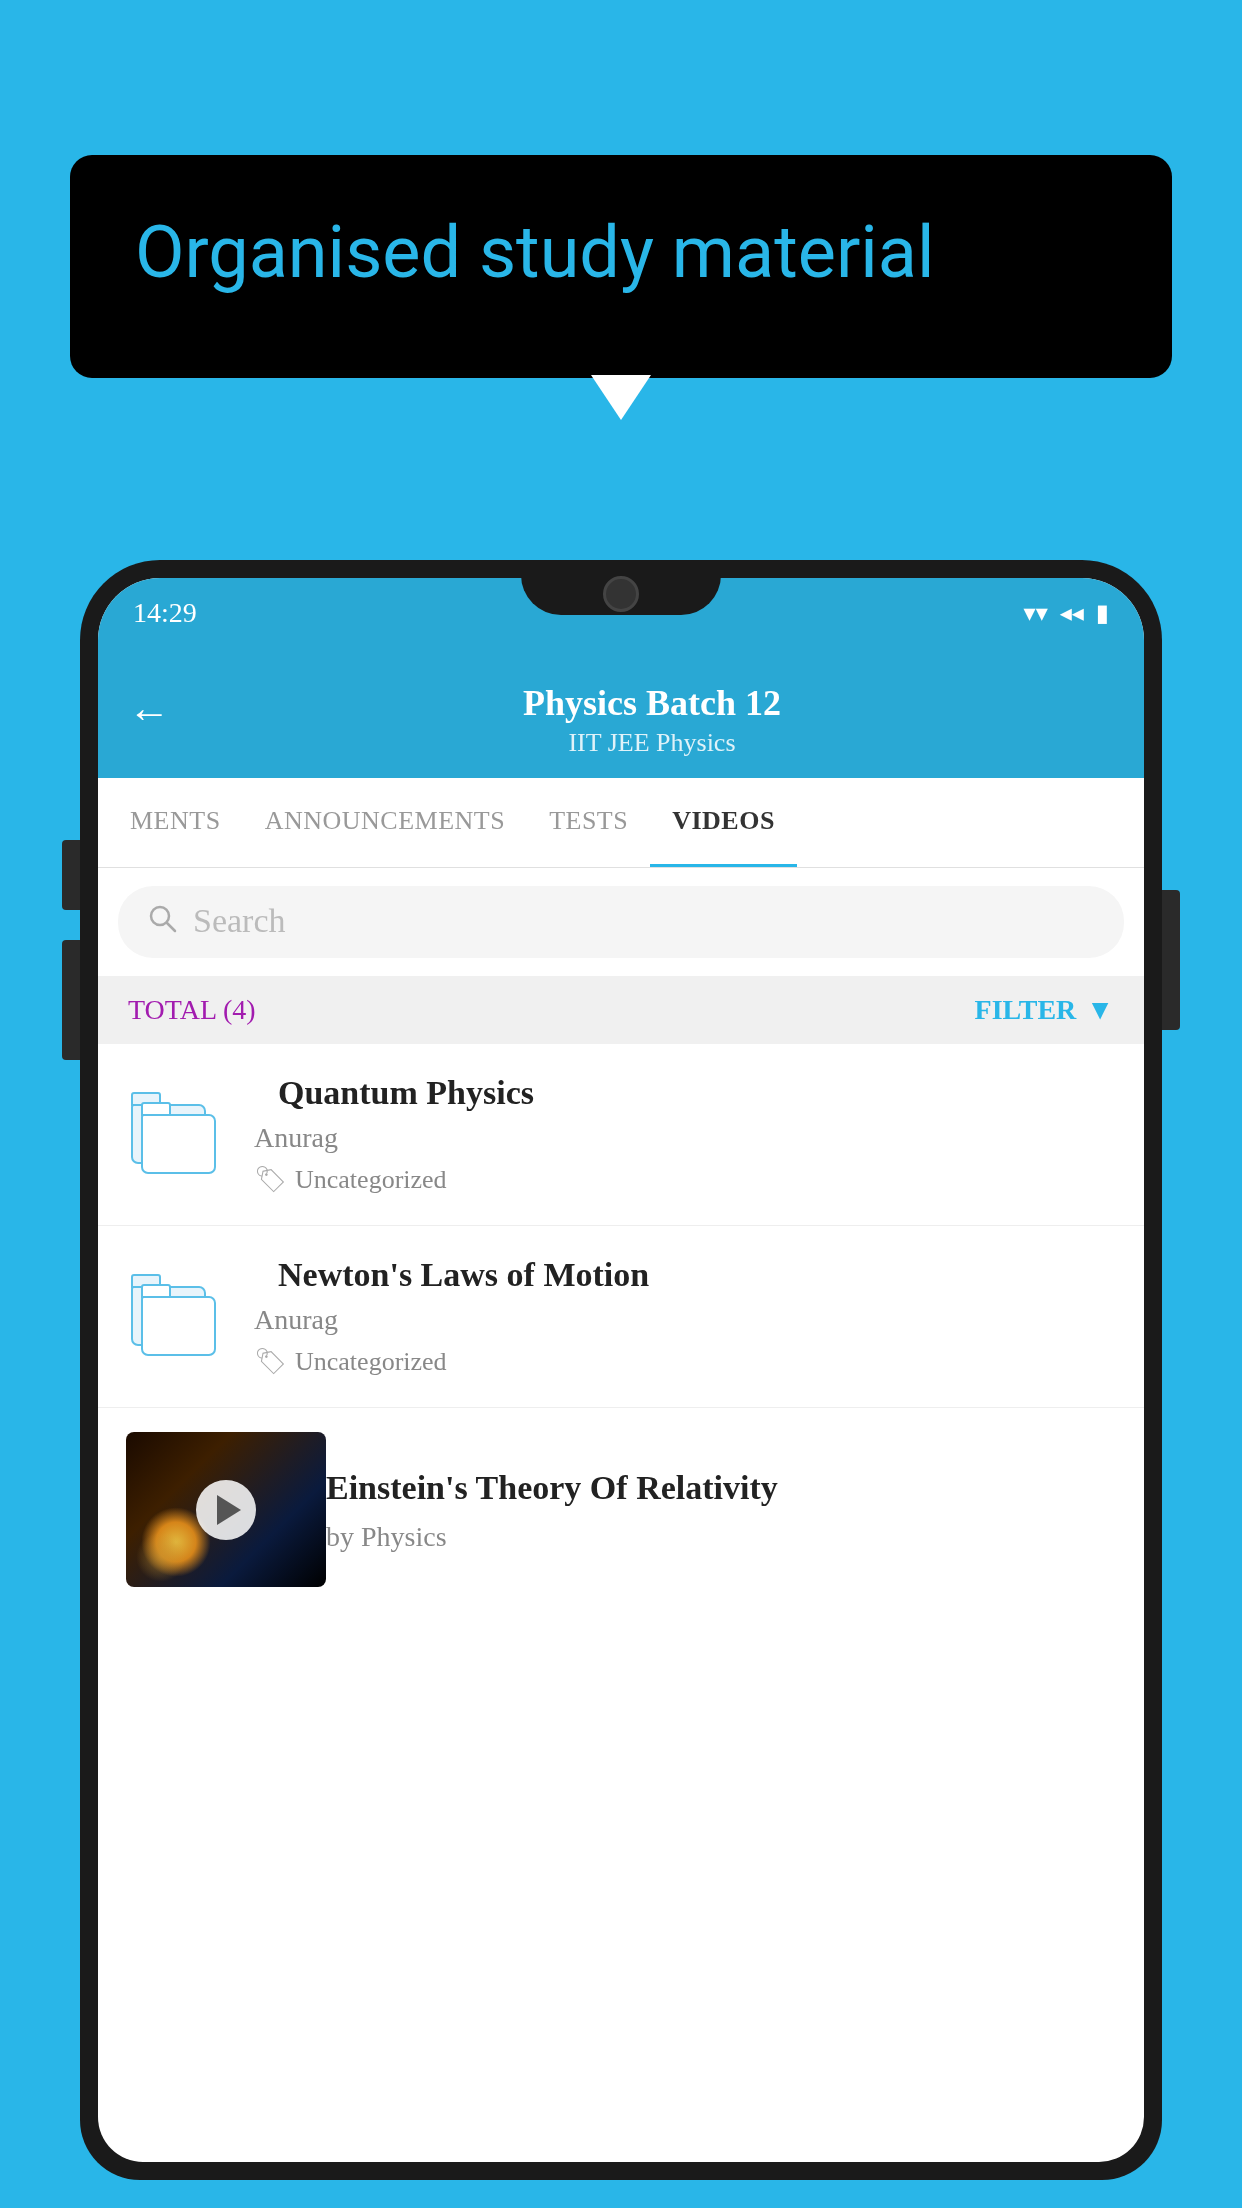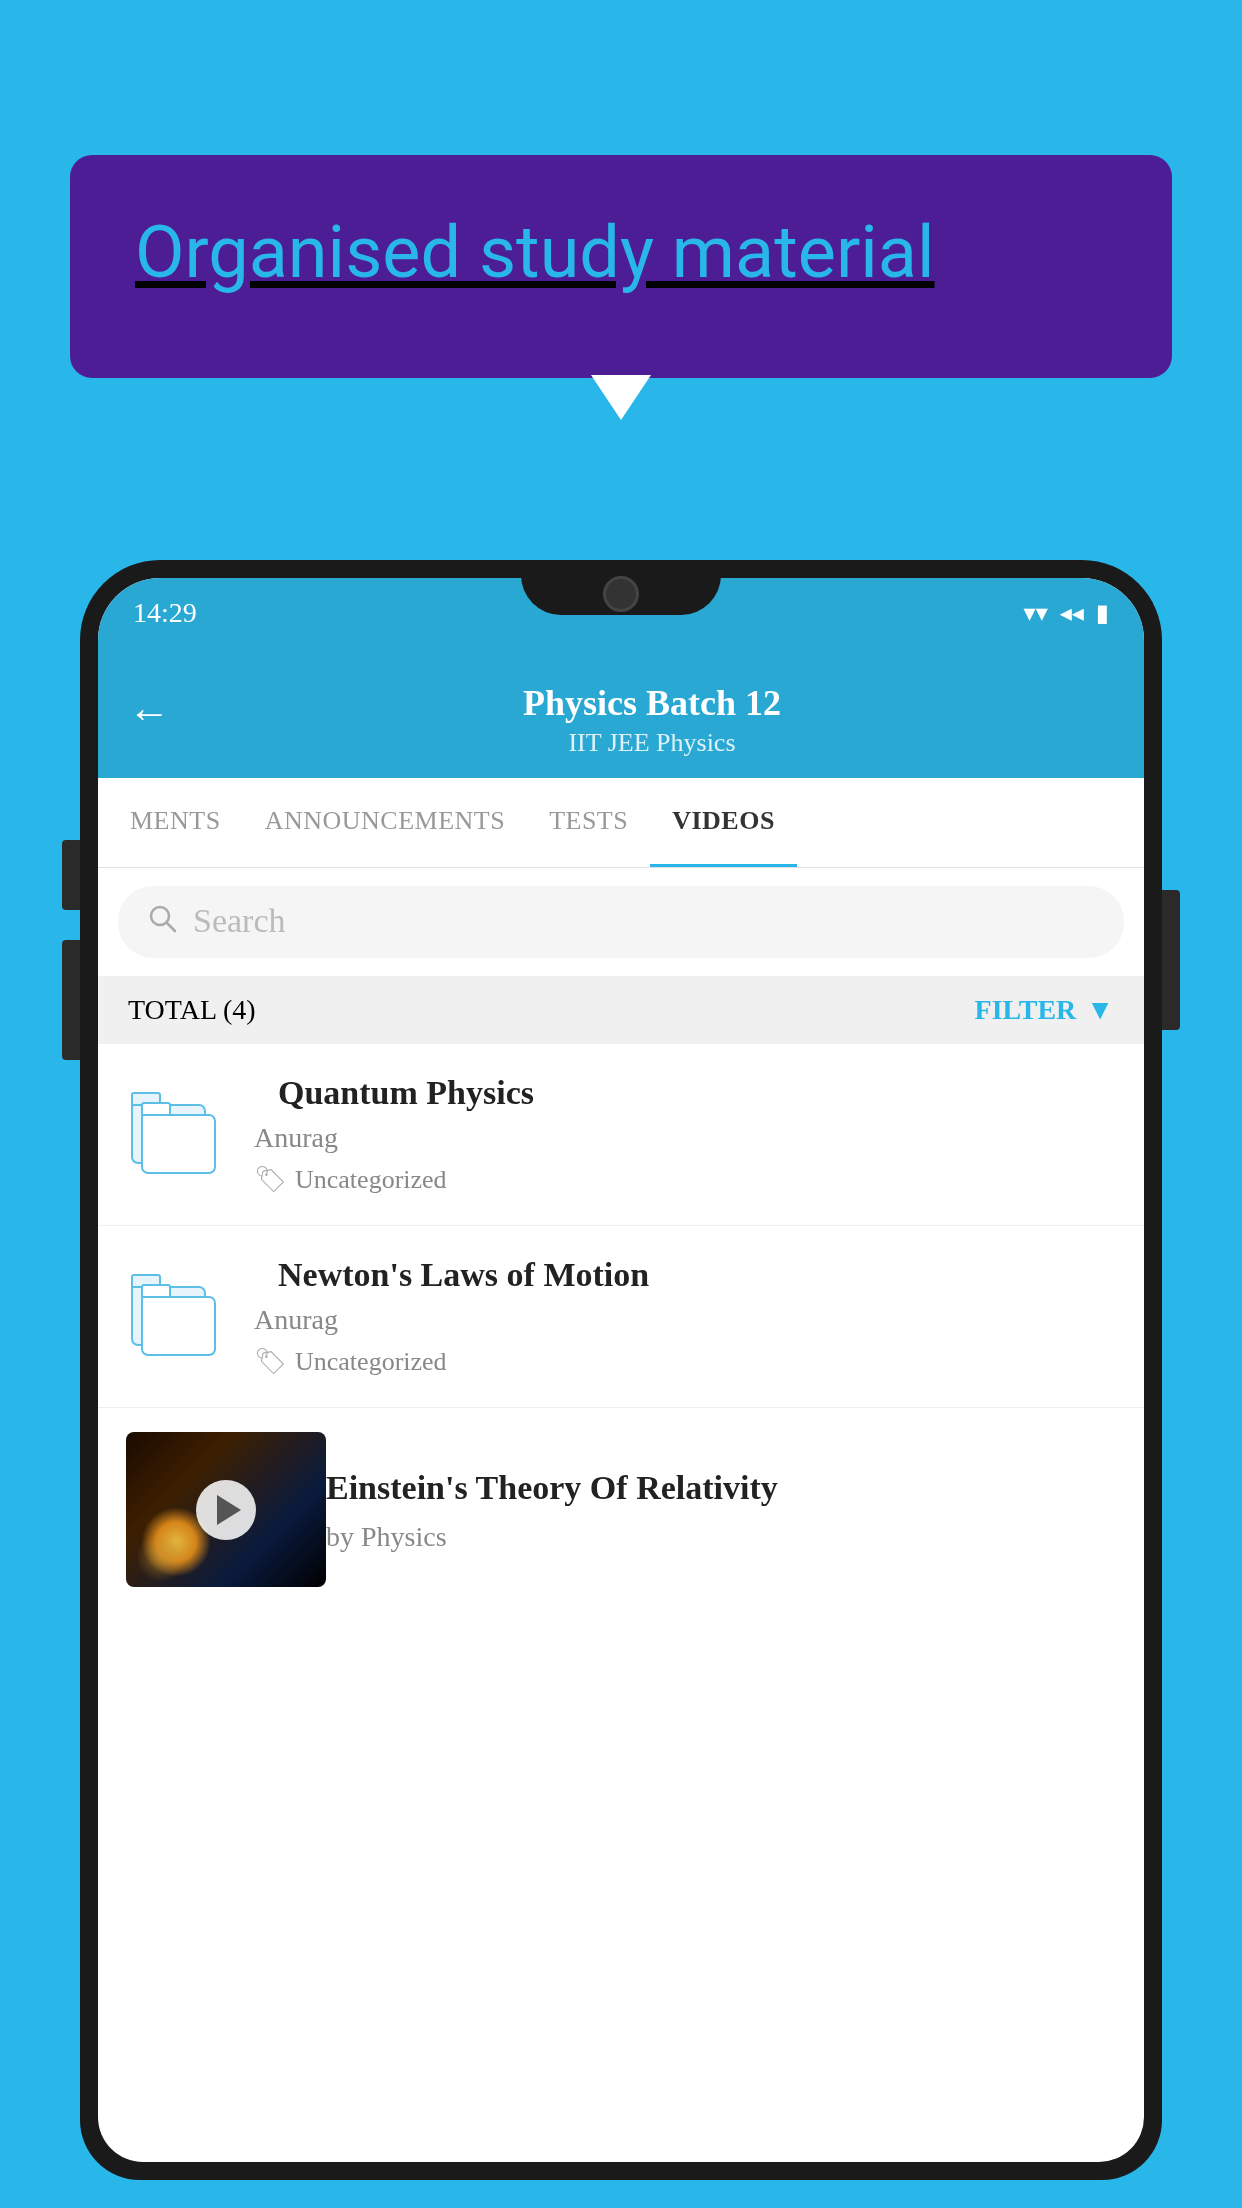--- a/index.html
+++ b/index.html
@@ -13,25 +13,24 @@
     }
 
     
     .speech-bubble-container {
       position: absolute;
       top: 155px;
       left: 70px;
       right: 70px;
     }
     .speech-bubble {
-      background: #4c1d95;
+      background: #000000;
       border-radius: 22px;
       padding: 55px 65px 60px 65px;
       position: relative;
-      text-decoration: underline;
     }
     .speech-bubble::after {
       content: '';
       position: absolute;
       bottom: -42px;
       left: 50%;
       transform: translateX(-50%);
       width: 0;
       height: 0;
       border-left: 30px solid transparent;
@@ -229,21 +228,21 @@
 
     
     .filter-bar {
       background: #f0f0f0;
       padding: 18px 30px;
       display: flex;
       align-items: center;
       justify-content: space-between;
     }
     .total-label {
-      color: #000000;
+      color: #a21caf;
       font-size: 28px;
       font-weight: 500;
     }
     .filter-btn {
       display: flex;
       align-items: center;
       gap: 10px;
       color: #29b6e8;
       font-size: 28px;
       font-weight: 600;

